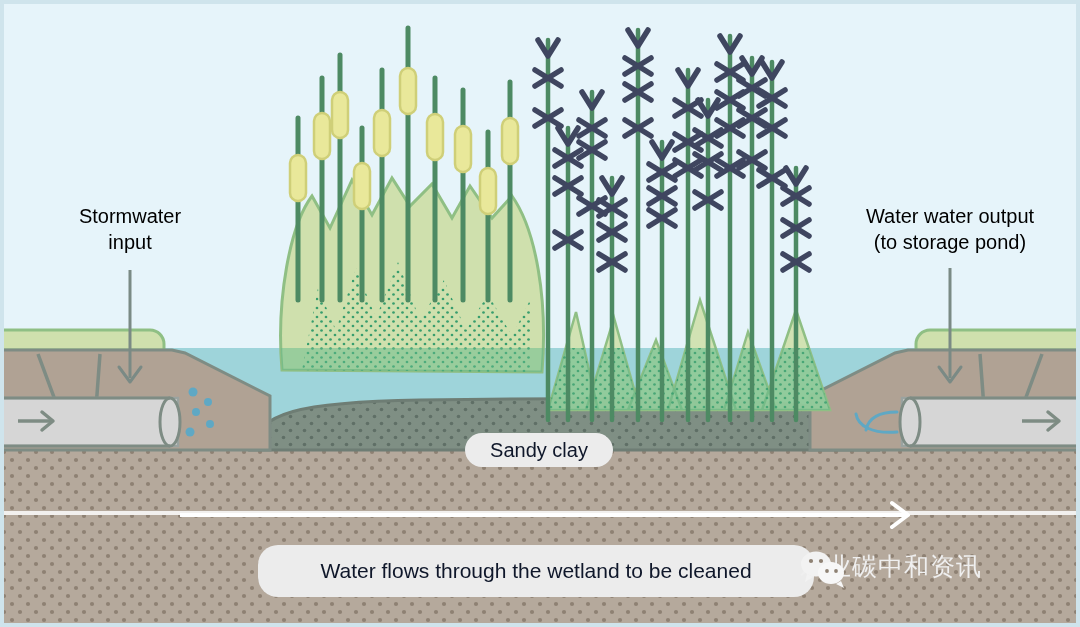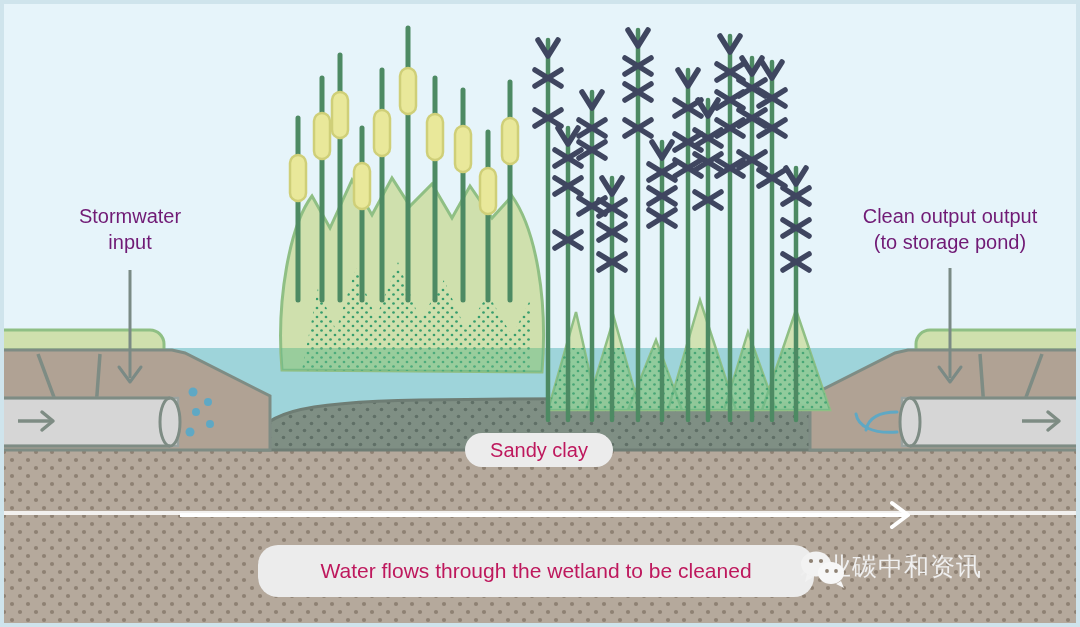--- a/index.html
+++ b/index.html
@@ -1,22 +1,22 @@
 <!DOCTYPE html>
 <html><head>
 <meta charset="utf-8">
 <style>
   html,body{margin:0;padding:0;background:#fff;}
   body{font-family:"Liberation Sans","DejaVu Sans",sans-serif;}
   #stage{position:relative;width:1080px;height:627px;overflow:hidden;background:#e6f4fa;}
   #stage svg{position:absolute;left:0;top:0;}
-  .lbl{position:absolute;color:#701a75;font-size:20px;line-height:26px;text-align:center;white-space:pre-line;}
+  .lbl{position:absolute;color:#000000;font-size:20px;line-height:26px;text-align:center;white-space:pre-line;}
   #lbl-in{left:40px;top:203px;width:180px;}
   #lbl-out{left:830px;top:203px;width:240px;}
-  .pill{position:absolute;background:#ececec;border-radius:20px;color:#be185d;display:flex;align-items:center;justify-content:center;}
+  .pill{position:absolute;background:#ececec;border-radius:20px;color:#0f172a;display:flex;align-items:center;justify-content:center;}
   #pill-sandy{left:465px;top:433px;width:148px;height:34px;font-size:20px;}
   #pill-flow{left:258px;top:545px;width:556px;height:52px;font-size:21px;}
   #wm{position:absolute;left:800px;top:550px;display:flex;align-items:center;gap:8px;}
   #wm-text{color:#efefef;font-size:25px;font-family:"DejaVu Sans",sans-serif;letter-spacing:1px;}
 </style>
 </head>
 <body>
 
 <div id="stage">
 
@@ -364,21 +364,21 @@
   <g>
     <line x1="180" y1="515" x2="905" y2="515" stroke="#ffffff" stroke-width="4"></line>
     <polyline points="892,503 908,515 892,527" fill="none" stroke="#ffffff" stroke-width="4" stroke-linecap="round" stroke-linejoin="round"></polyline>
   </g>
 
   <rect x="1.5" y="1.5" width="1077" height="624" fill="none" stroke="#cfe4ec" stroke-width="5"></rect>
 </svg>
 
 <div class="lbl" id="lbl-in">Stormwater
 input</div>
-<div class="lbl" id="lbl-out">Clean output output
+<div class="lbl" id="lbl-out">Water water output
 (to storage pond)</div>
 
 <div class="pill" id="pill-sandy">Sandy clay</div>
 <div class="pill" id="pill-flow">Water flows through the wetland to be cleaned</div>
 
 <div id="wm">
   <svg width="46" height="38" viewBox="0 0 46 38">
     <ellipse cx="16" cy="14" rx="15" ry="12.5" fill="#f2f2f2"></ellipse>
     <path d="M7 24 L5 32 L13 27 Z" fill="#f2f2f2"></path>
     <circle cx="11" cy="11" r="2.1" fill="#8e8173"></circle>

